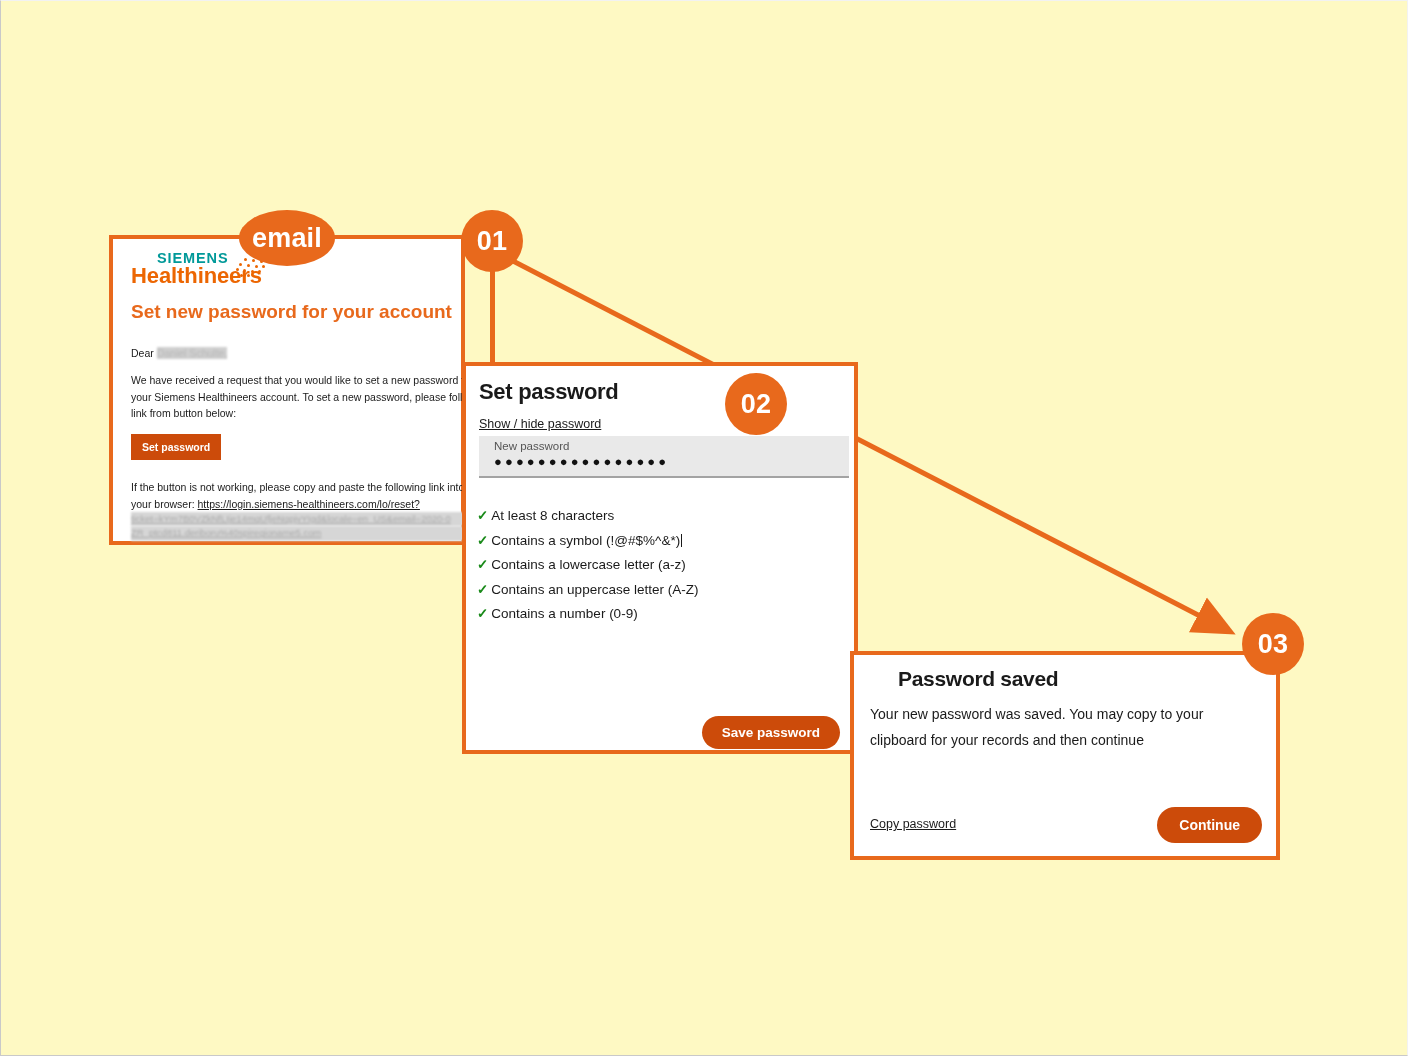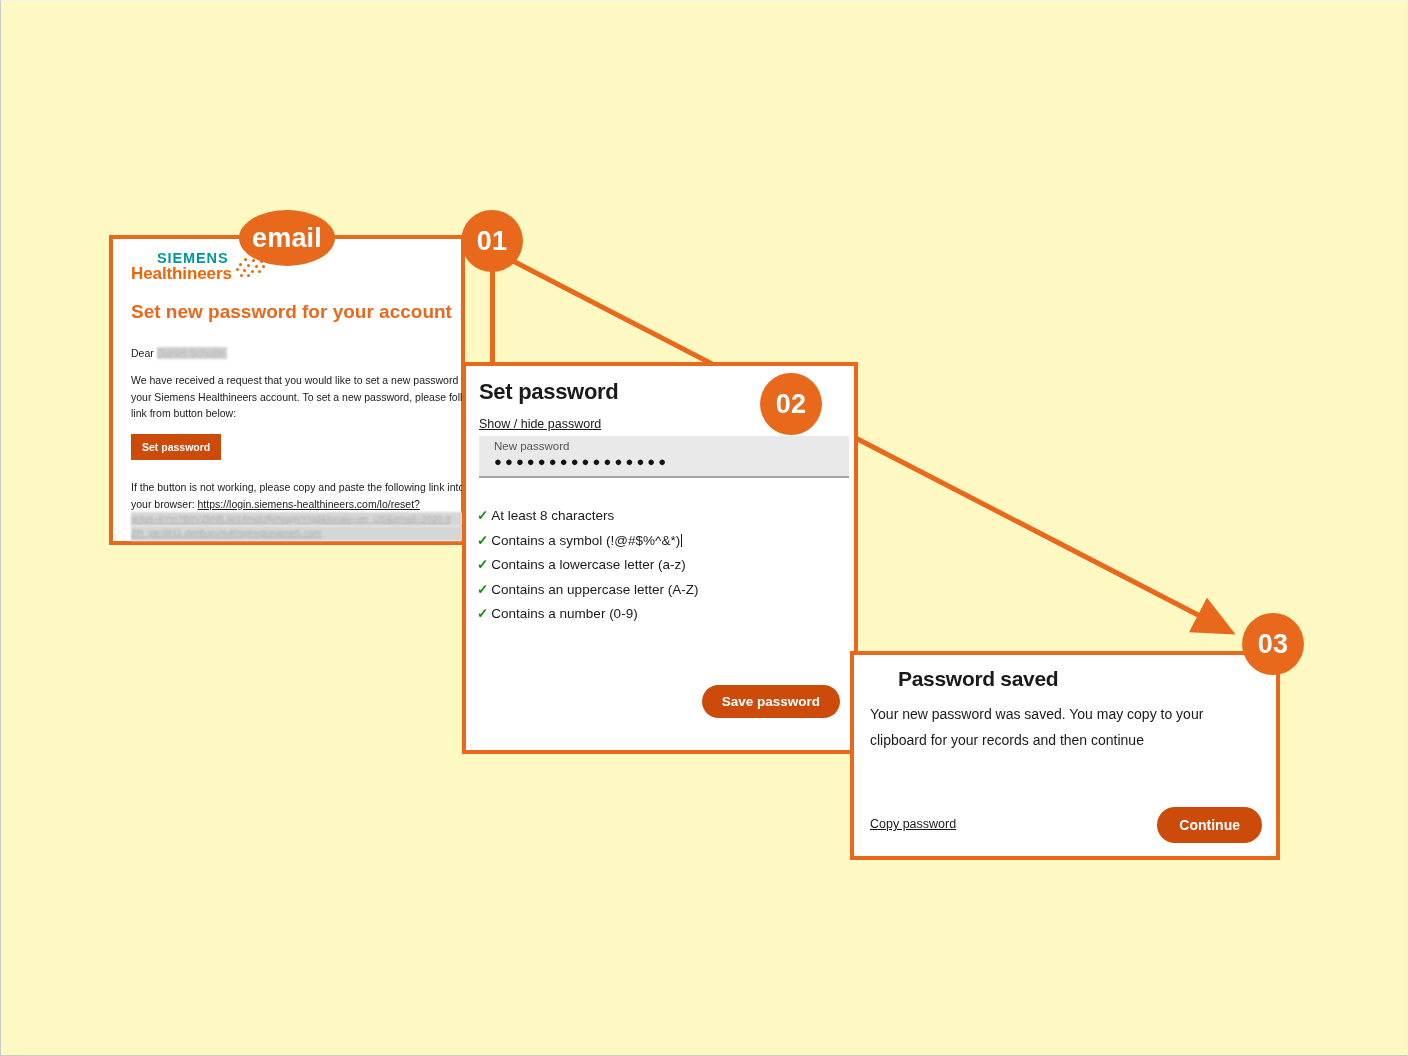--- a/index.html
+++ b/index.html
@@ -51,21 +51,21 @@
   }
 
   
   #email-card{left:108px;top:234px;width:356px;height:310px;z-index:5;}
   .logo{position:absolute;left:18px;top:12px;line-height:1.02;}
   .logo-siemens{
     color:#009999;font-weight:bold;font-size:14.5px;
     letter-spacing:.9px;margin-left:26px;display:block;
   }
   .logo-health{
-    color:#ec6602;font-weight:bold;font-size:17px;
+    color:#ec6602;font-weight:bold;font-size:22px;
     letter-spacing:-.1px;display:block;margin-top:-1px;
   }
   .logo-dots{position:absolute;left:104px;top:2px;width:30px;height:26px;}
   .logo-dots i{position:absolute;width:3.4px;height:3.4px;border-radius:50%;background:#ec6602;display:block;}
   #email-title{
     position:absolute;left:18px;top:62px;
     color:#e8691c;font-weight:bold;font-size:19px;
   }
   .email-txt{
     position:absolute;left:18px;color:#1a1a1a;
@@ -123,21 +123,21 @@
     white-space:nowrap;
   }
   .req .tick{color:#1a8a1a;font-weight:bold;margin-right:3px;}
   .req .caret{
     display:inline-block;width:1px;height:13px;
     background:#1a1a1a;vertical-align:-2px;margin-left:1px;
   }
   #notes{position:absolute;left:13px;top:284px;}
   .note{font-size:10.5px;color:#3a3a3a;line-height:1.45;}
   #save-btn{
-    position:absolute;right:14px;bottom:32px;
+    position:absolute;right:14px;bottom:1px;
     background:#cc4b0a;color:#ffffff;border:0;
     border-radius:999px;font-size:13.5px;font-weight:bold;
     padding:9px 20px;cursor:pointer;
     font-family:"Liberation Sans", sans-serif;
   }
 
   
   #saved-card{left:849px;top:650px;width:430px;height:209px;z-index:6;}
   #saved-title{
     position:absolute;left:16px;top:12px;
@@ -262,17 +262,17 @@
     <div id="saved-title">Password saved</div>
     <div id="saved-body">Your new password was saved. You may copy to your clipboard for your records and then continue</div>
     <a href="#" id="copy-link">Copy password</a>
     <button id="continue-btn">Continue</button>
   </div>
 
   <div class="badge badge-ellipse" style="left:238px;top:209px;">email</div>
 
   <div class="badge badge-circle" style="left:460px;top:209px;">01</div>
 
-  <div class="badge badge-circle" style="left:759px;top:372px;">02</div>
+  <div class="badge badge-circle" style="left:724px;top:372px;">02</div>
 
   <div class="badge badge-circle" style="left:1241px;top:612px;">03</div>
 
 </div>
 
 </body></html>

